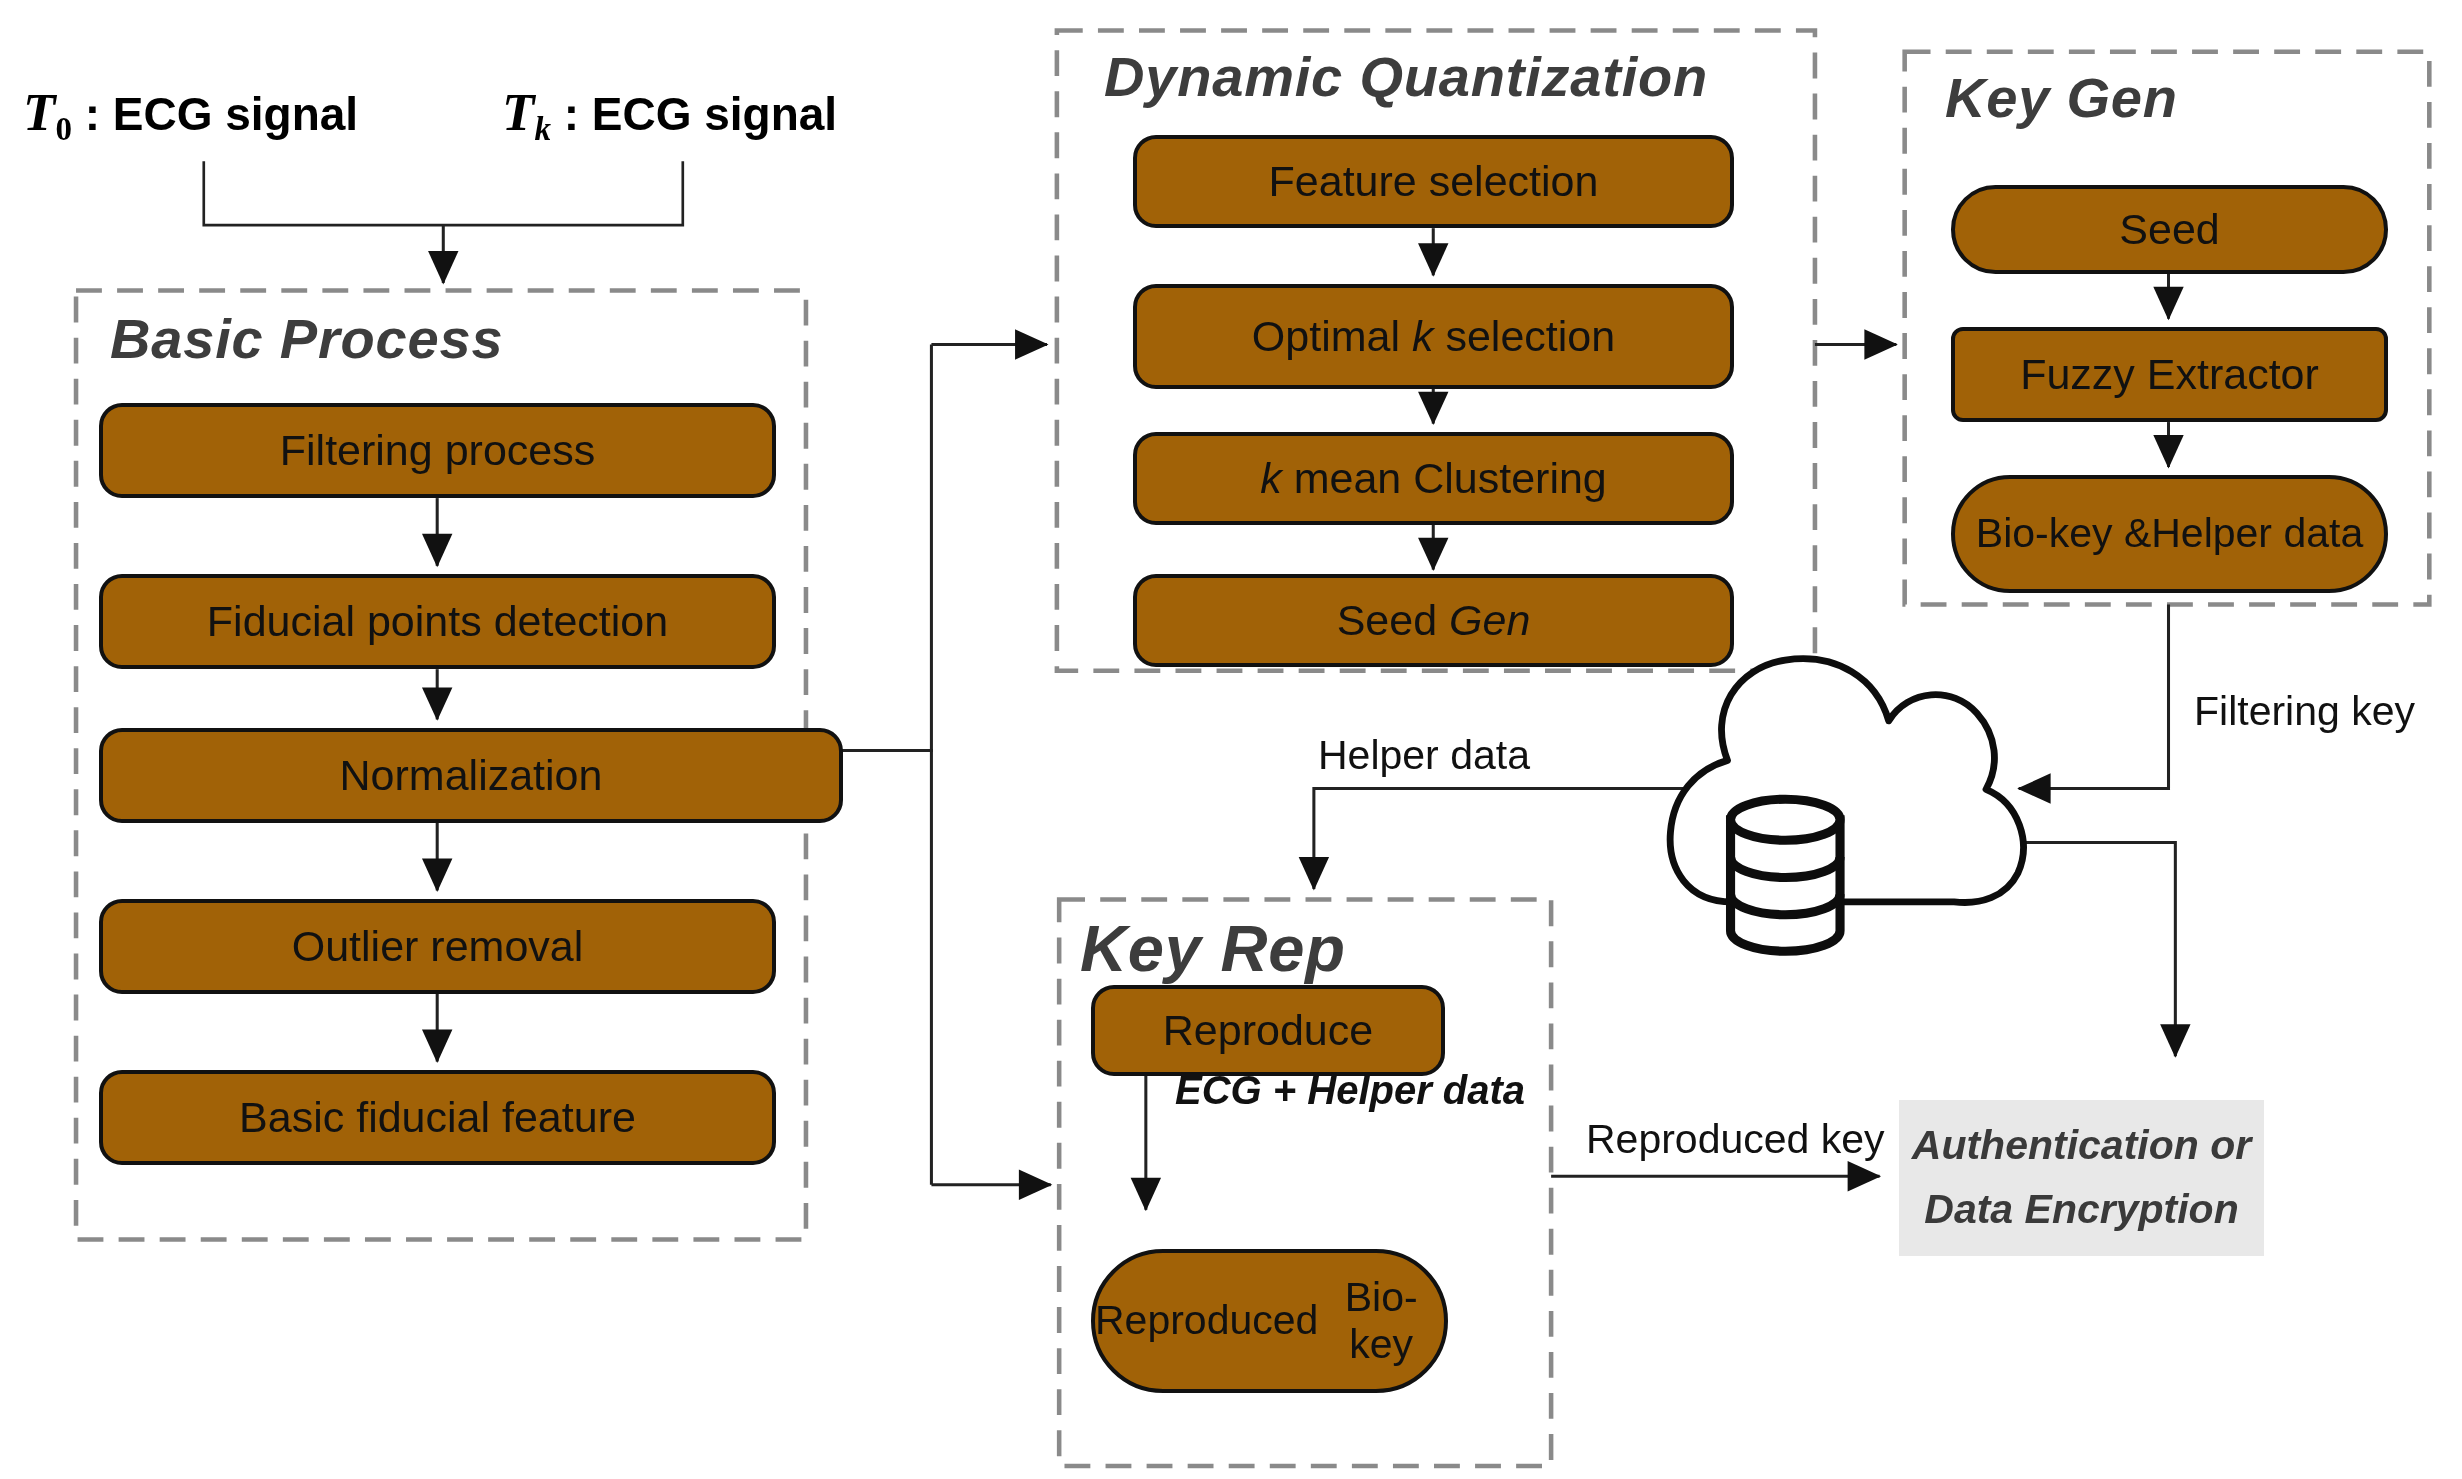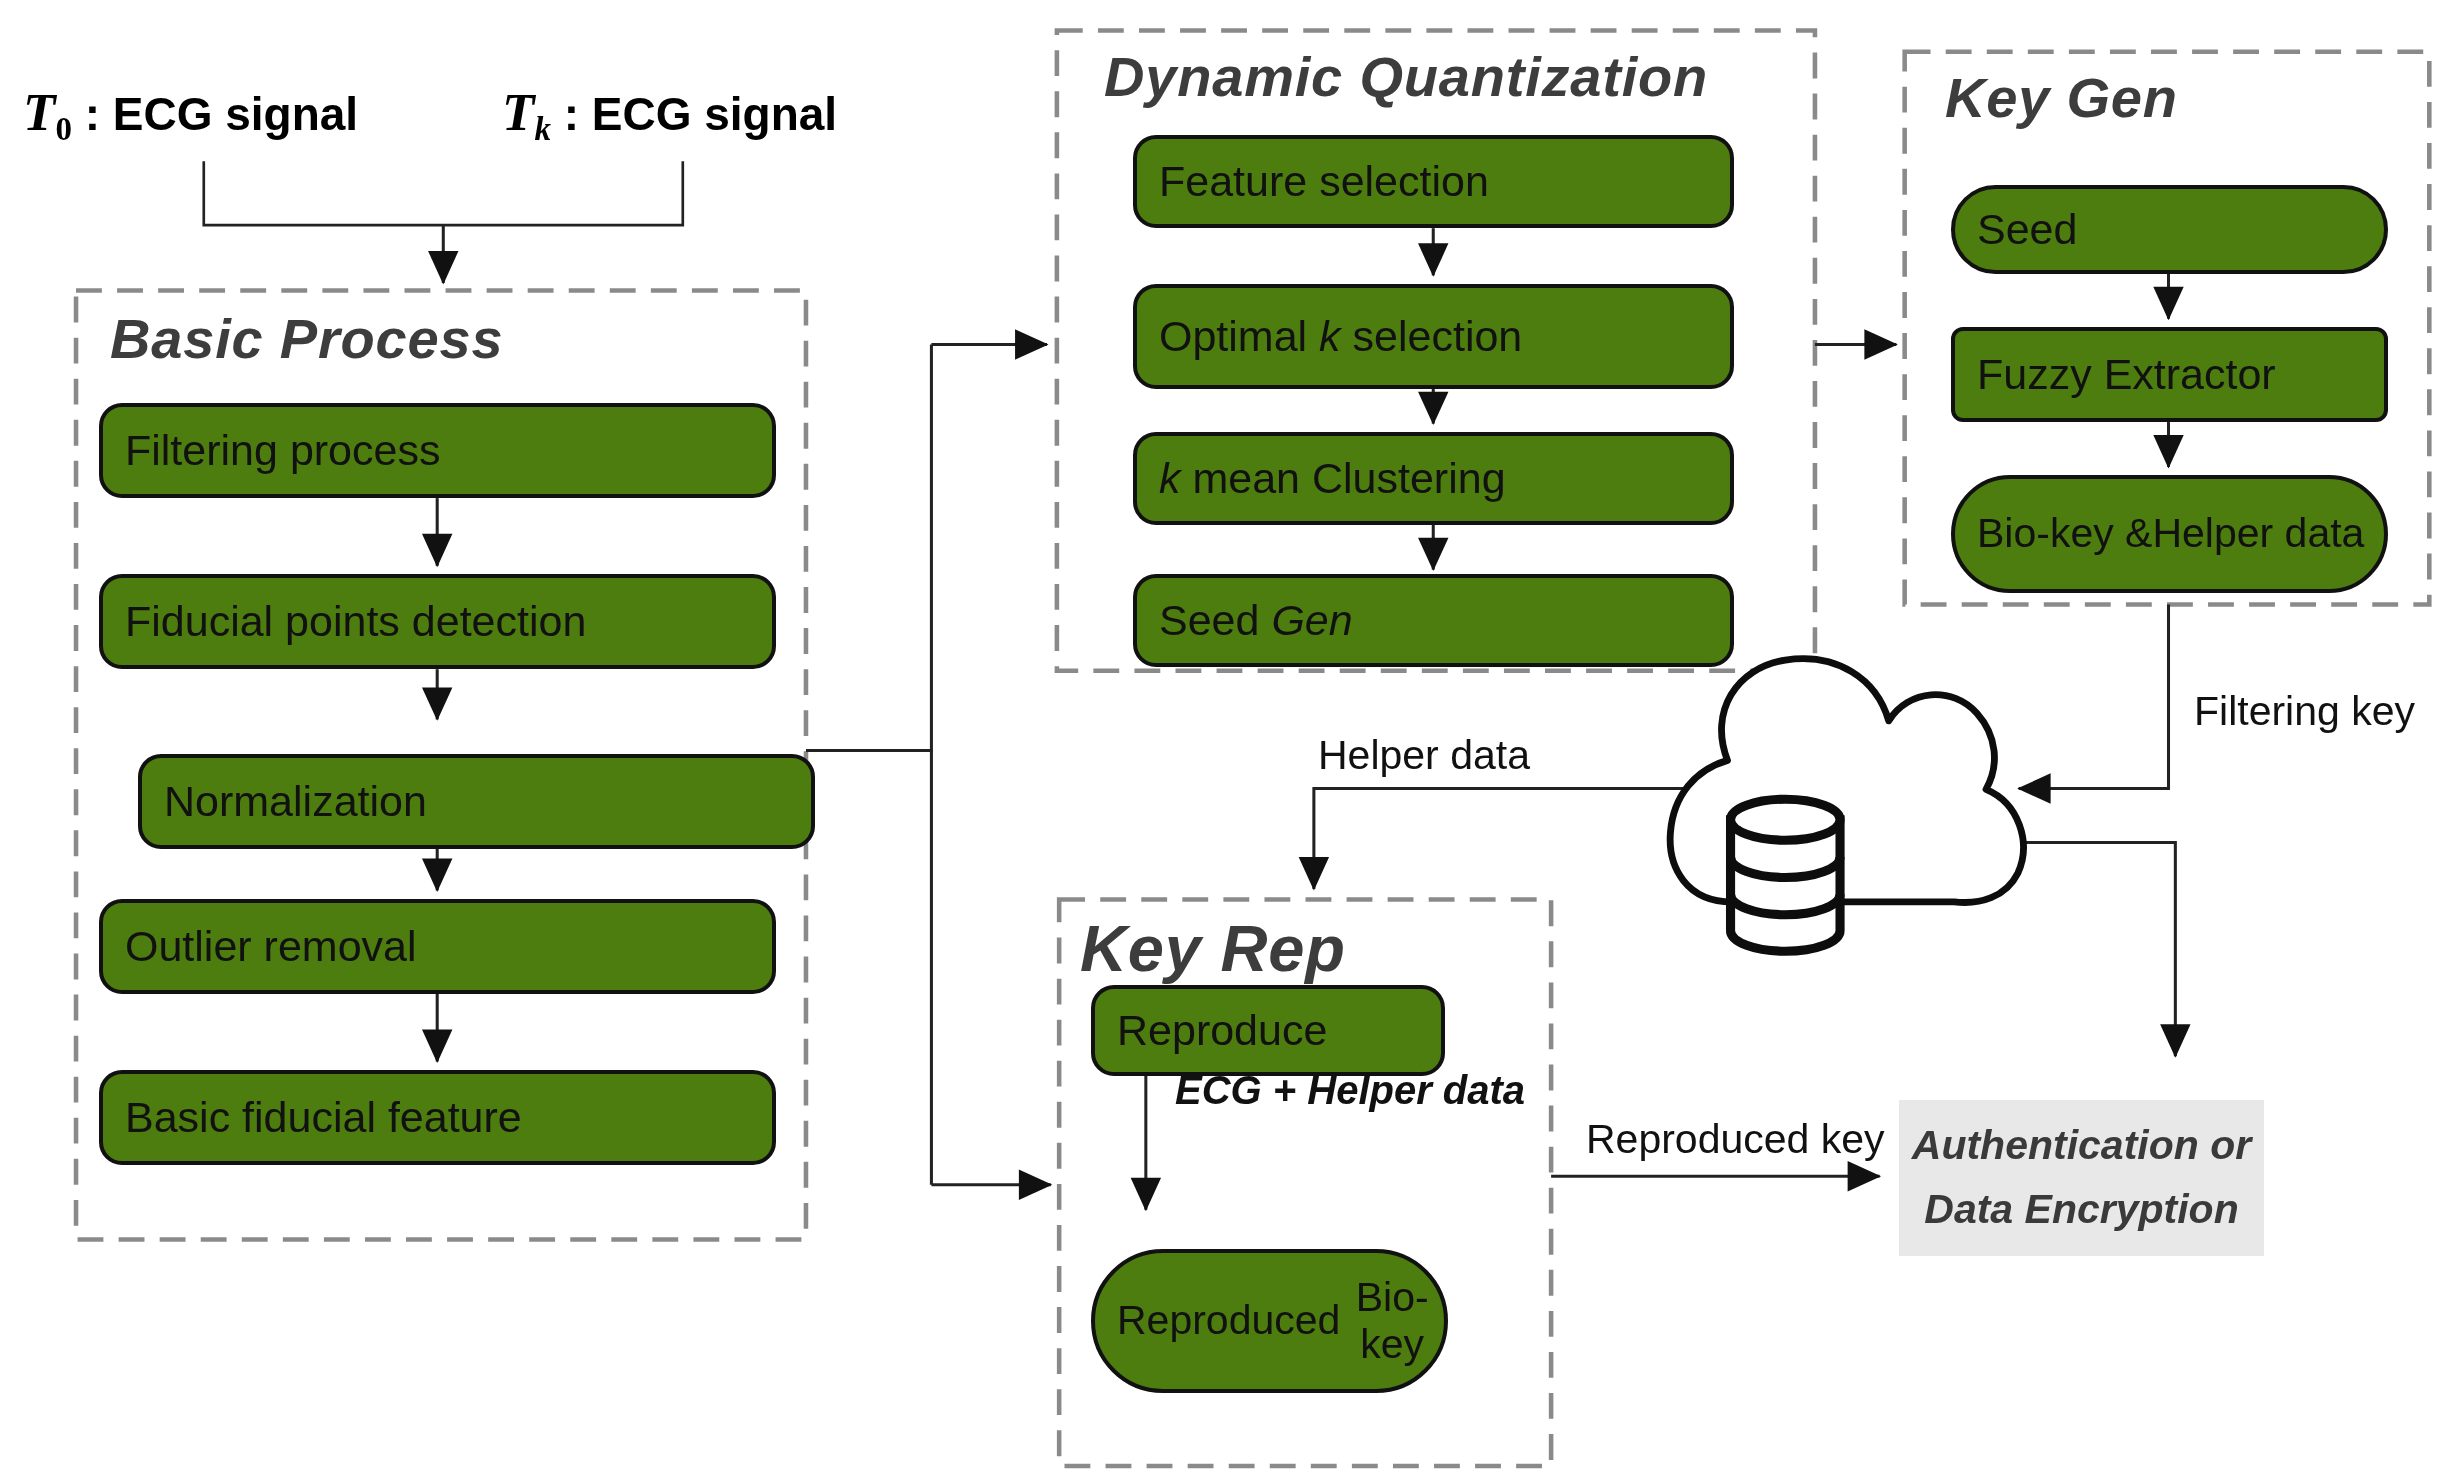--- a/index.html
+++ b/index.html
@@ -1,21 +1,21 @@
 <!DOCTYPE html>
 <html style="font-size:12px"><head>
 <meta charset="utf-8">
 <style>
   html,body{margin:0;padding:0;background:#ffffff;}
   body{width:2462px;height:1479px;position:relative;font-family:"Liberation Sans",sans-serif;overflow:hidden;}
   #diagram-svg{position:absolute;left:0;top:0;width:2462px;height:1479px;}
   .flowbox{
     position:absolute;box-sizing:border-box;border:4.6px solid #111111;border-radius:23px;
-    background:#4d7c0f;display:flex;align-items:center;justify-content:flex-start;
-    font-size:43px;color:#111111;text-align:center;line-height:1.15;padding-left:22px;
+    background:#a16207;display:flex;align-items:center;justify-content:center;
+    font-size:43px;color:#111111;text-align:center;line-height:1.15;
   }
   .pill{border-radius:760px;}
   .two-line span{display:block;}
   .group-title{
     position:absolute;font-style:italic;font-weight:bold;font-size:56px;color:#3d3d3d;
     letter-spacing:0.8px;white-space:nowrap;
   }
   .edge-label{position:absolute;font-size:41px;color:#111111;white-space:nowrap;}
   .edge-label.bolditalic{font-weight:bold;font-style:italic;font-size:40px;}
   .sig-label{
@@ -111,21 +111,21 @@
 </div>
 
 <div class="group-title" style="left:110px;top:306px;">Basic Process</div>
 
 <div class="flowbox" style="left:99px;top:403px;width:677px;height:95px;">
   <span>Filtering process</span>
 </div>
 <div class="flowbox" style="left:99px;top:574px;width:677px;height:95px;">
   <span>Fiducial points detection</span>
 </div>
-<div class="flowbox" style="left:99px;top:754px;width:677px;height:95px;margin-left:39px;">
+<div class="flowbox" style="left:99px;top:728px;width:744px;height:95px;">
   <span>Normalization</span>
 </div>
 <div class="flowbox" style="left:99px;top:899px;width:677px;height:95px;">
   <span>Outlier removal</span>
 </div>
 <div class="flowbox" style="left:99px;top:1070px;width:677px;height:95px;">
   <span>Basic fiducial feature</span>
 </div>
 
 <div class="group-title" style="left:1104px;top:44px;">Dynamic Quantization</div>

